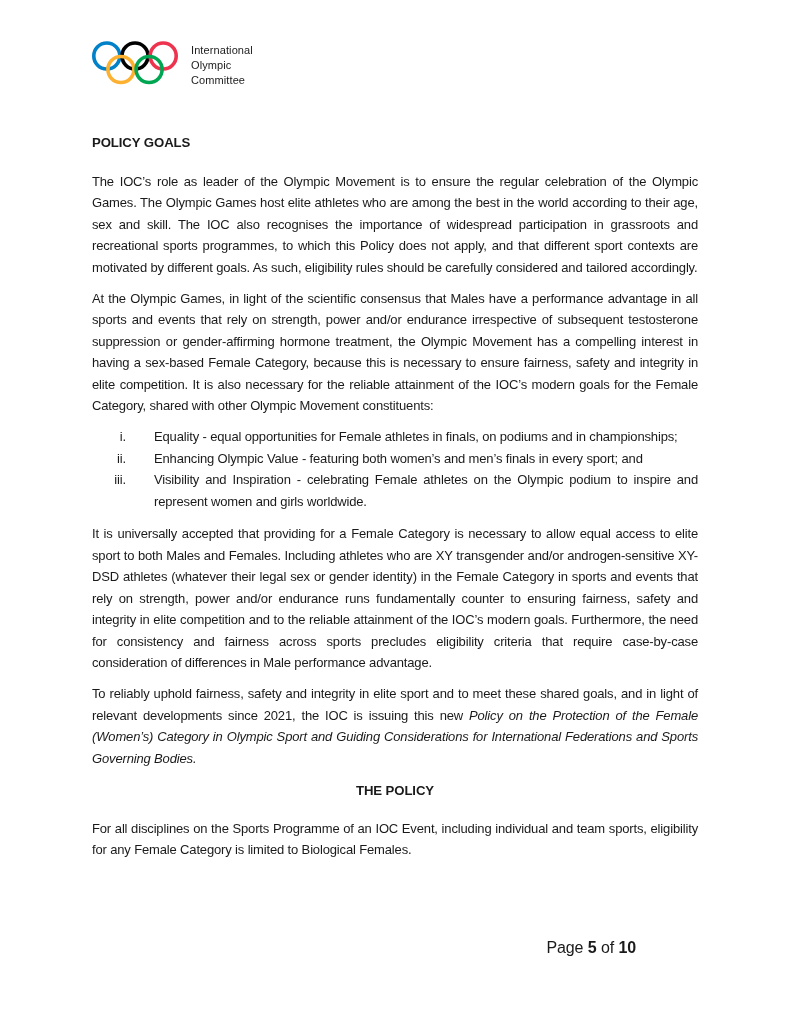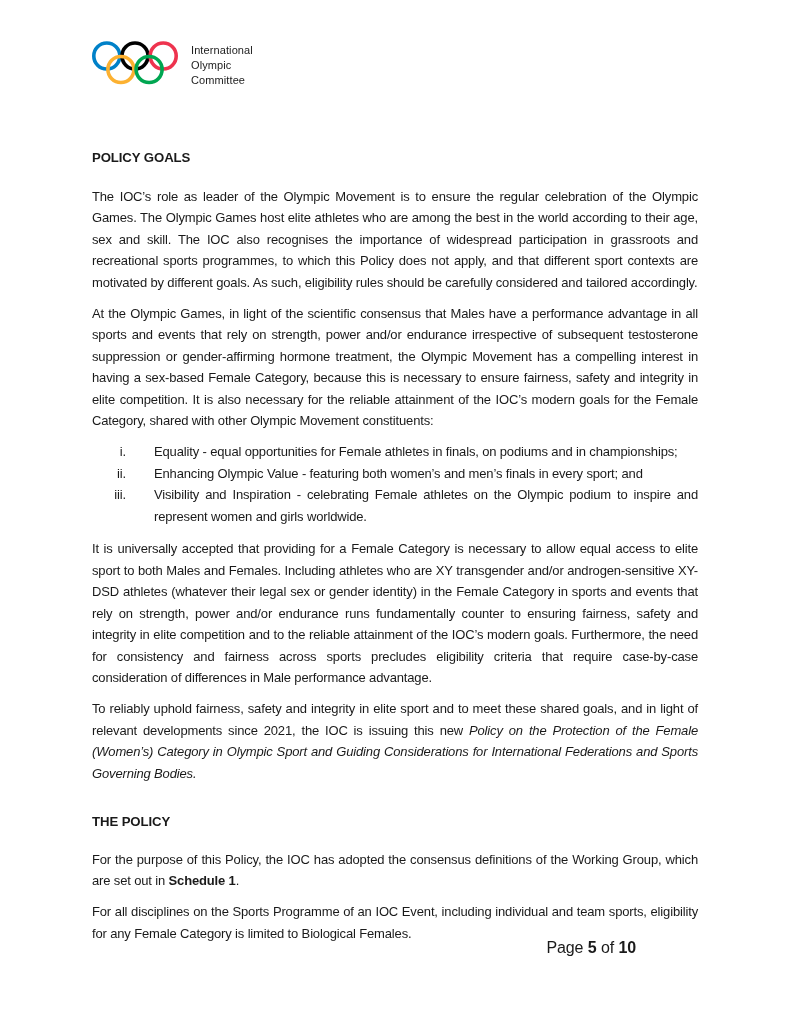--- a/index.html
+++ b/index.html
@@ -26,37 +26,38 @@
   .rings { display: block; margin-top: 1px; }
   .logo-text {
     font-size: 11px;
     line-height: 15px;
     color: #1c1c1c;
     padding-top: 3px;
     letter-spacing: 0.1px;
   }
   .content {
     position: absolute;
-    left: 92px; top: 147px;
+    left: 92px; top: 132px;
     width: 606px;
     font-size: 13px;
     line-height: 21.5px;
     letter-spacing: -0.15px;
     text-align: justify;
   }
   .heading {
     font-size: 13.2px;
     font-weight: 700;
     margin: 0 0 17px 0;
     text-align: left;
     letter-spacing: -0.1px;
   }
   .heading.second {
-    margin-top: 27px;
+    margin-top: 11px;
     margin-bottom: 16px;
+    text-align: center;
   }
   .para { margin: 0 0 9.5px 0; }
   .roman-list { margin: 2px 0 11px 0; }
   .list-item { display: flex; }
   .list-item .num {
     flex: 0 0 34px;
     text-align: right;
   }
   .list-item .item-text {
     flex: 1;
@@ -114,20 +115,19 @@
         <span class="item-text"><span>Visibility and Inspiration - celebrating Female athletes on the Olympic podium to inspire and represent women and girls worldwide.</span></span>
       </div>
     </div>
 
     <p class="para"><span>It is universally accepted that providing for a Female Category is necessary to allow equal access to elite sport to both Males and Females. Including athletes who are XY transgender and/or androgen-sensitive XY-DSD athletes (whatever their legal sex or gender identity) in the Female Category in sports and events that rely on strength, power and/or endurance runs fundamentally counter to ensuring fairness, safety and integrity in elite competition and to the reliable attainment of the IOC’s modern goals. Furthermore, the need for consistency and fairness across sports precludes eligibility criteria that require case-by-case consideration of differences in Male performance advantage.</span></p>
 
     <p class="para"><span>To reliably uphold fairness, safety and integrity in elite sport and to meet these shared goals, and in light of relevant developments since 2021, the IOC is issuing this new </span><span style="font-style: italic;">Policy on the Protection of the Female (Women’s) Category in Olympic Sport</span><span style="font-style: italic;"> and </span><span style="font-style: italic;">Guiding Considerations for International Federations and Sports Governing Bodies.</span></p>
 
     <h1 class="heading second">THE POLICY</h1>
 
-    <p class="para"><span>For the purpose of this Policy, the IOC has adopted the consensus definitions of the Working Group, which are set out in </span><span style="font-weight: 700;">Schedule 1</span><span>.</span></p>
 
     <p class="para"><span>For all disciplines on the Sports Programme of an IOC Event, including individual and team sports, eligibility for any Female Category is limited to Biological Females.</span></p>
   </main>
 
   <div class="footer"><span>Page </span><span style="font-weight: 700;">5</span><span> of </span><span style="font-weight: 700;">10</span></div>
 
 </div>
 
 </body></html>

